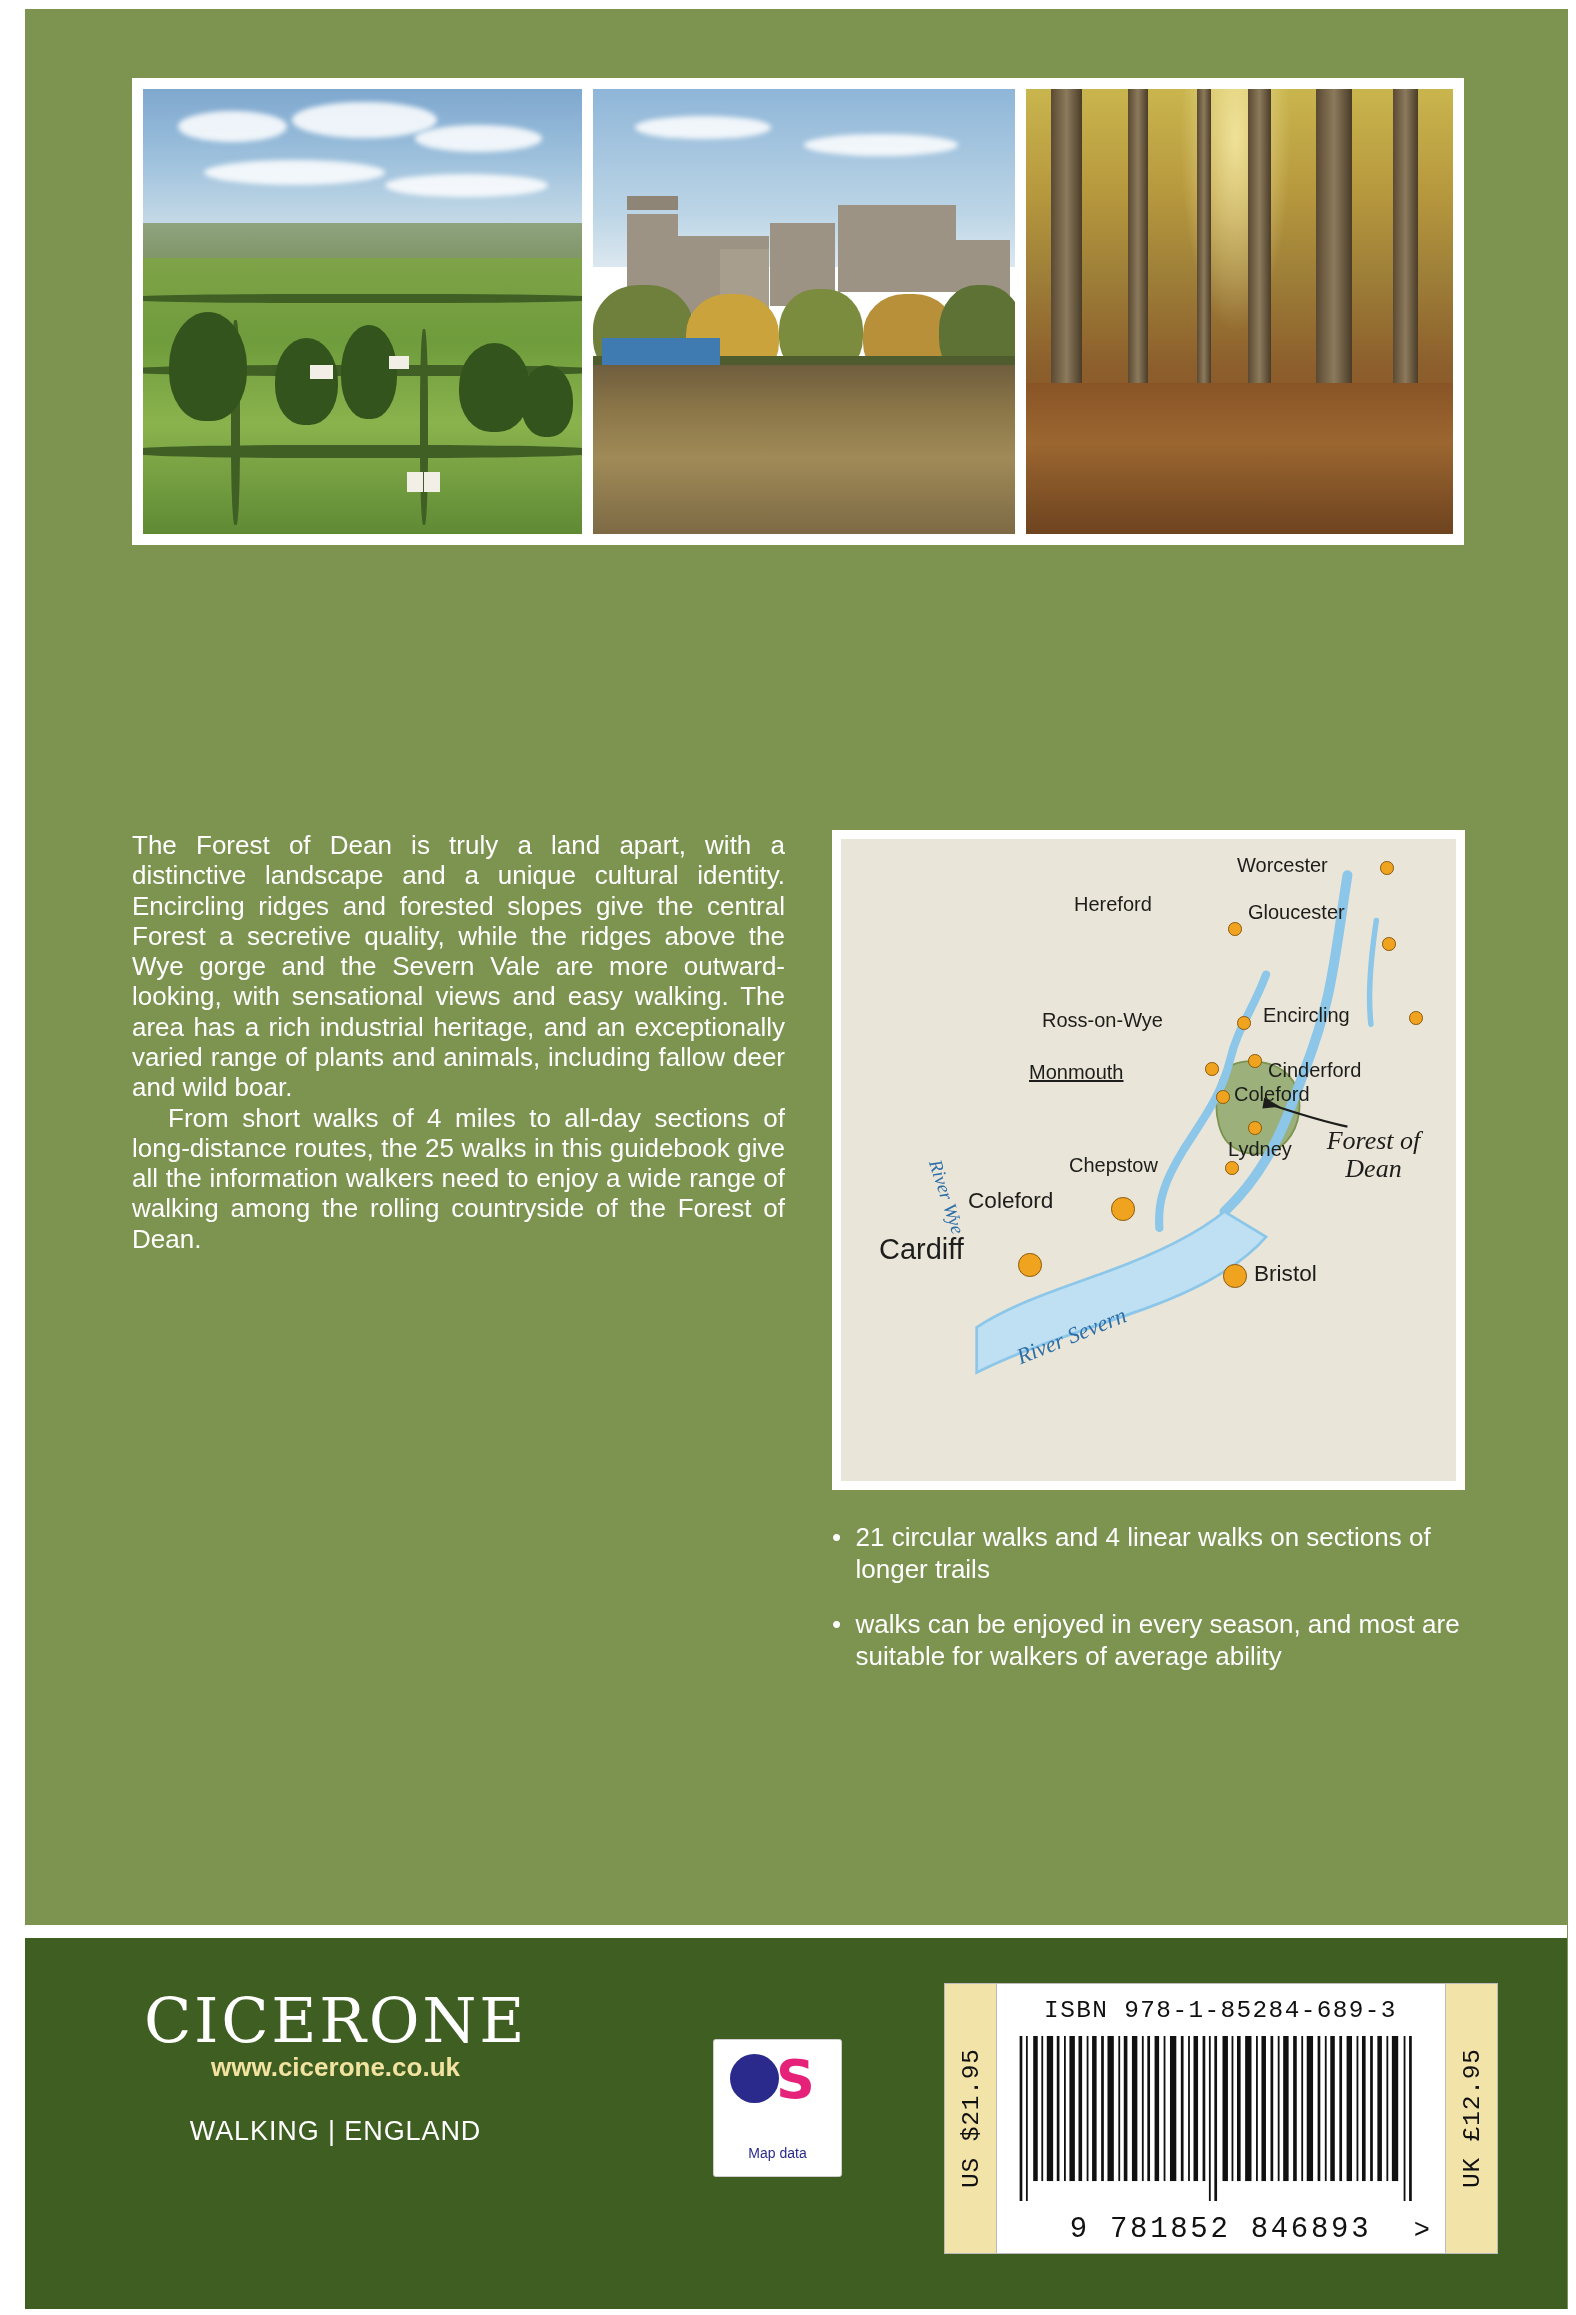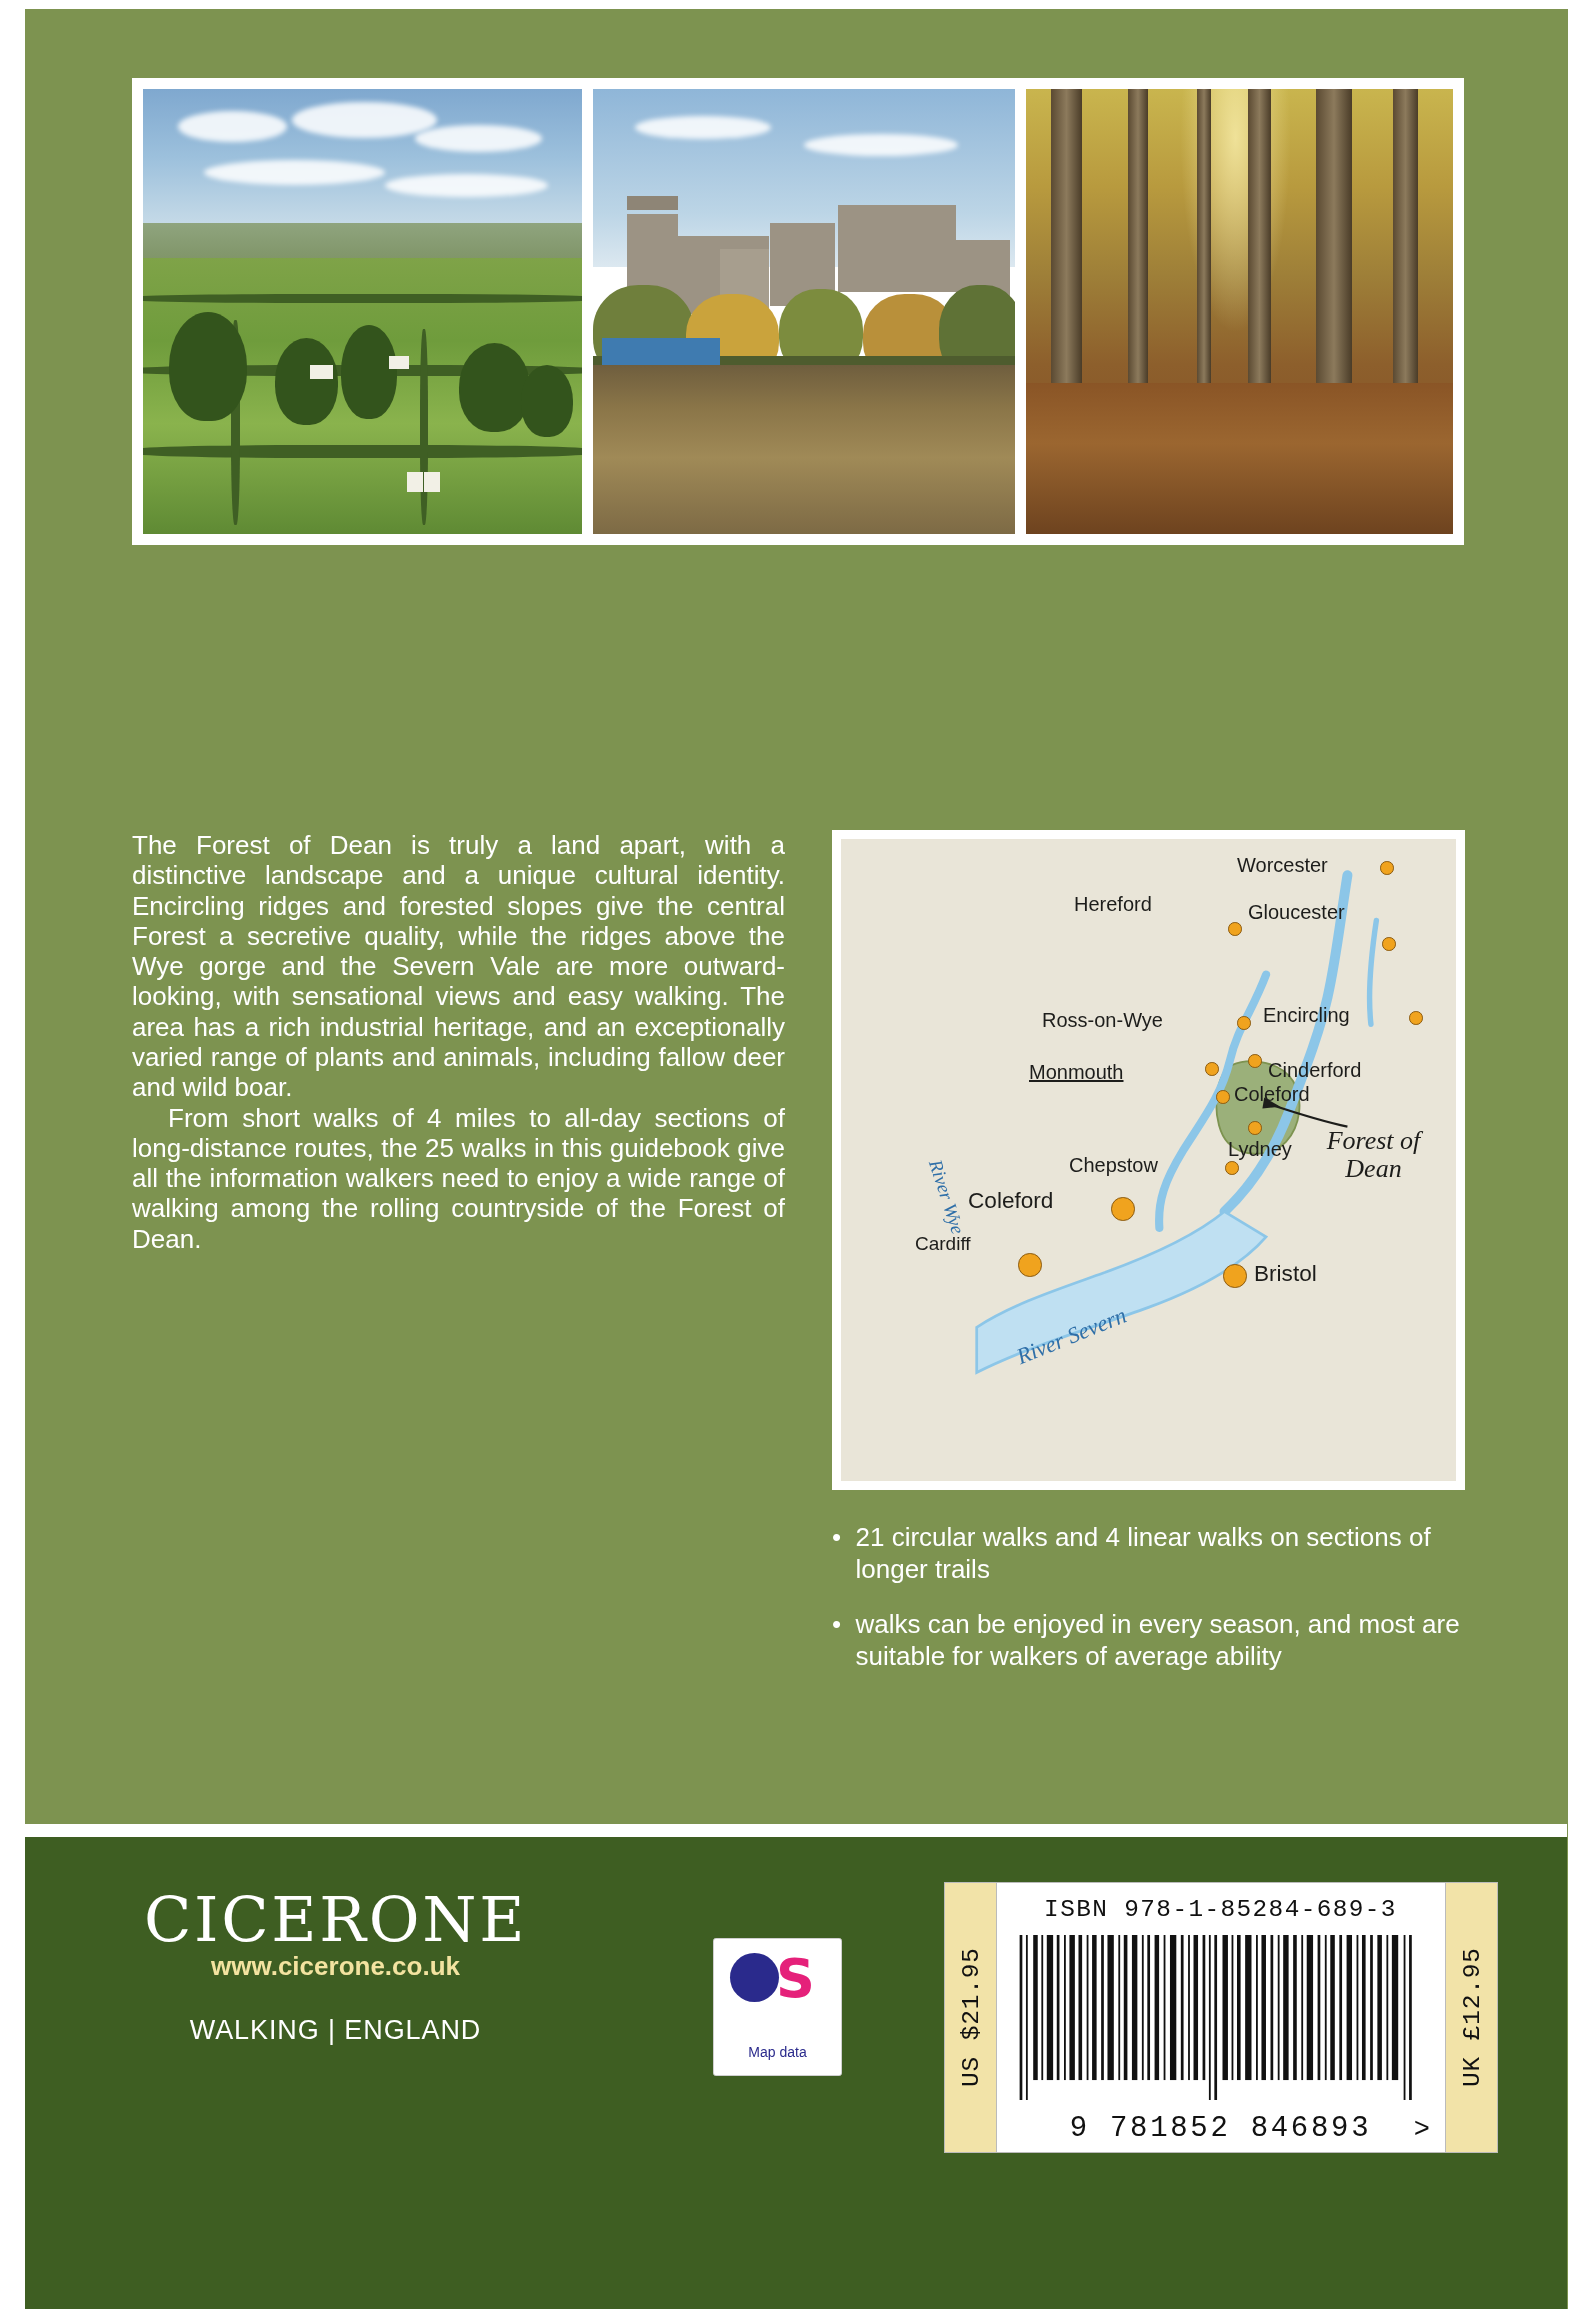--- a/index.html
+++ b/index.html
@@ -232,21 +232,21 @@
     width: 23.5px;
     flex: 0 0 23.5px;
   }
 
   
   .footer {
     position: absolute;
     left: 25px;
     bottom: 7.2px;
     width: 1542px;
-    height: 472px;
+    height: 371px;
     background: #3e5e22;
   }
   .footer-sep {
     position: absolute;
     left: 0; top: -12.7px;
     width: 100%; height: 12.7px;
     background: #ffffff;
   }
   .brand {
     position: absolute;
@@ -498,21 +498,21 @@
       <div class="map-label" style="left:233px;top:54px;">Hereford</div>
       <div class="map-label" style="left:407px;top:62px;">Gloucester</div>
       <div class="map-label" style="left:201px;top:170px;">Ross-on-Wye</div>
       <div class="map-label" style="left:422px;top:165px;">Encircling</div>
       <div class="map-label" style="left:427px;top:220px;">Cinderford</div>
       <div class="map-label" style="left:188px;top:222px;text-decoration:underline;">Monmouth</div>
       <div class="map-label" style="left:393px;top:244px;">Coleford</div>
       <div class="map-label" style="left:387px;top:299px;">Lydney</div>
       <div class="map-label" style="left:228px;top:315px;">Chepstow</div>
       <div class="map-label" style="left:127px;top:349px;font-size:22.6px;">Coleford</div>
-      <div class="map-label" style="left:38px;top:394px;font-size:19px;margin-left:36px;">Cardiff</div>
+      <div class="map-label" style="left:38px;top:394px;font-size:29px;">Cardiff</div>
       <div class="map-label" style="left:413px;top:422px;font-size:22.6px;">Bristol</div>
     </div>
   </div>
 
   <div class="bullets">
     <div class="bullet">
       <span class="dot">•</span>
       <span>21 circular walks and 4 linear walks on sections of longer trails</span>
     </div>
     <div class="bullet">

